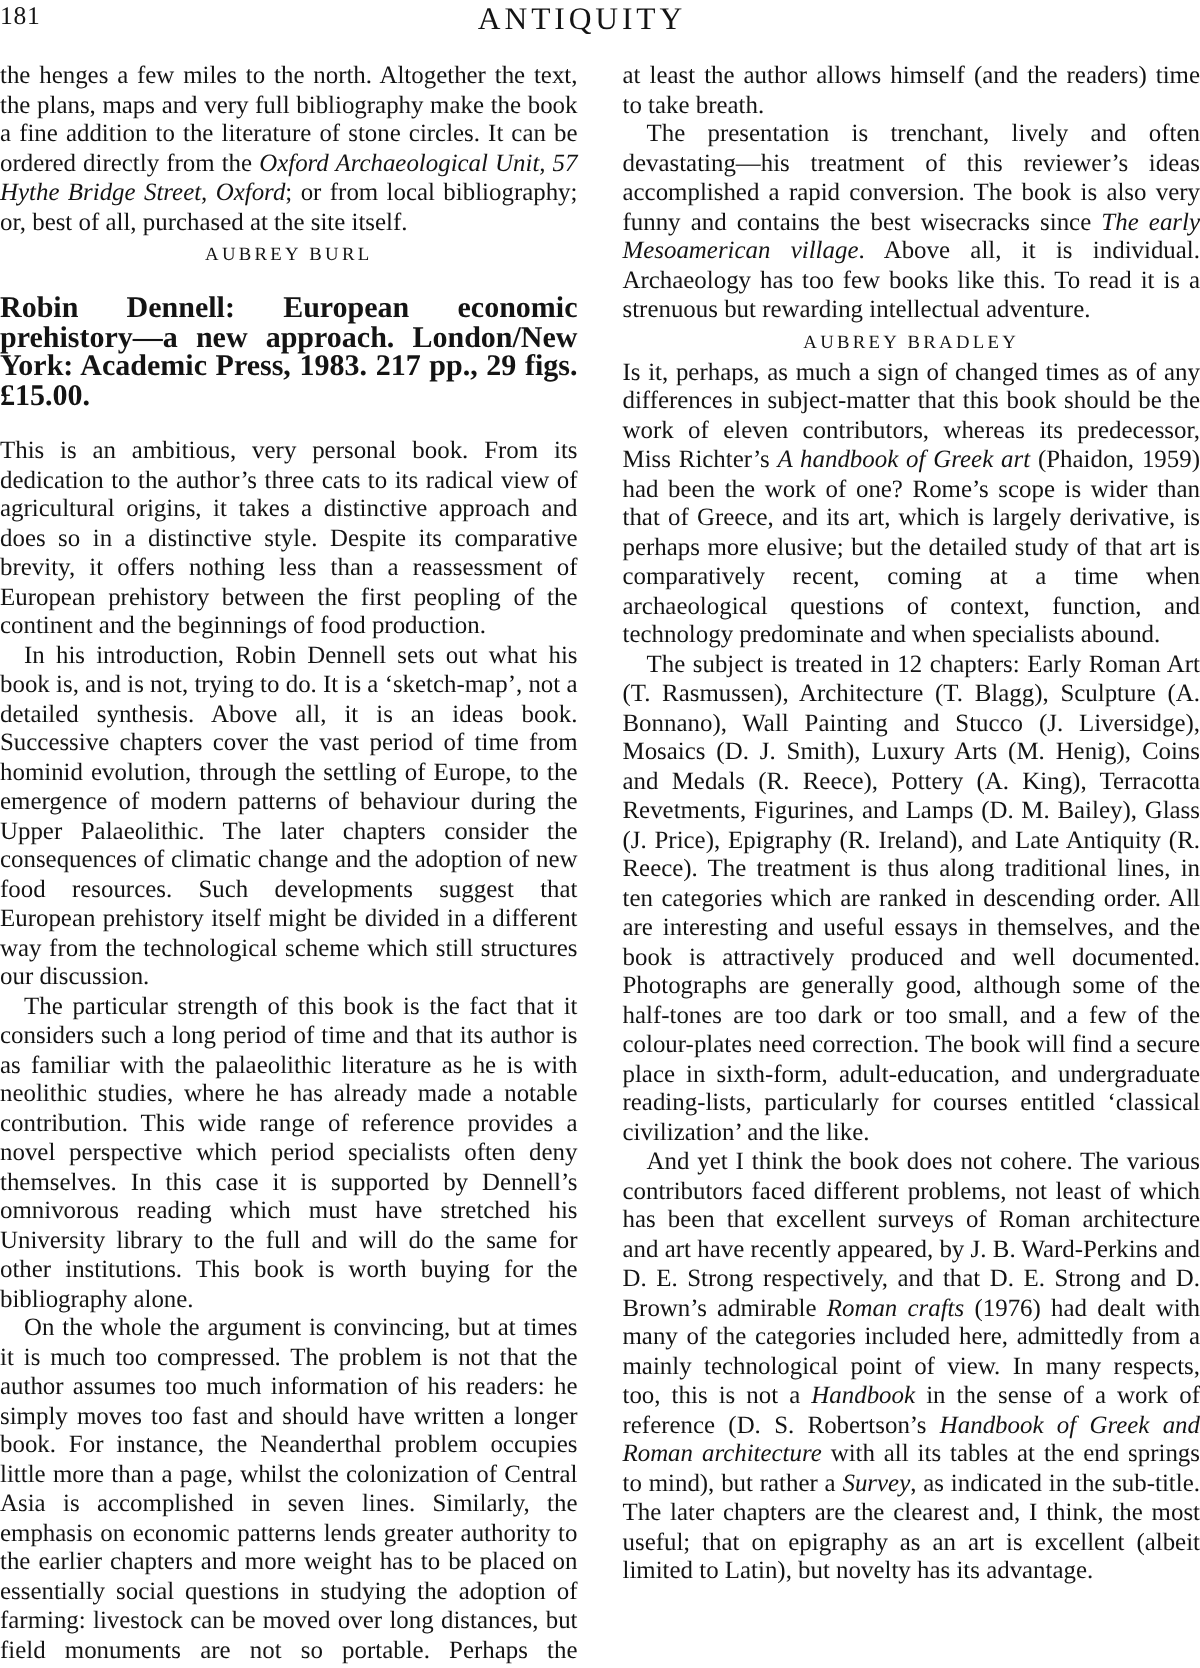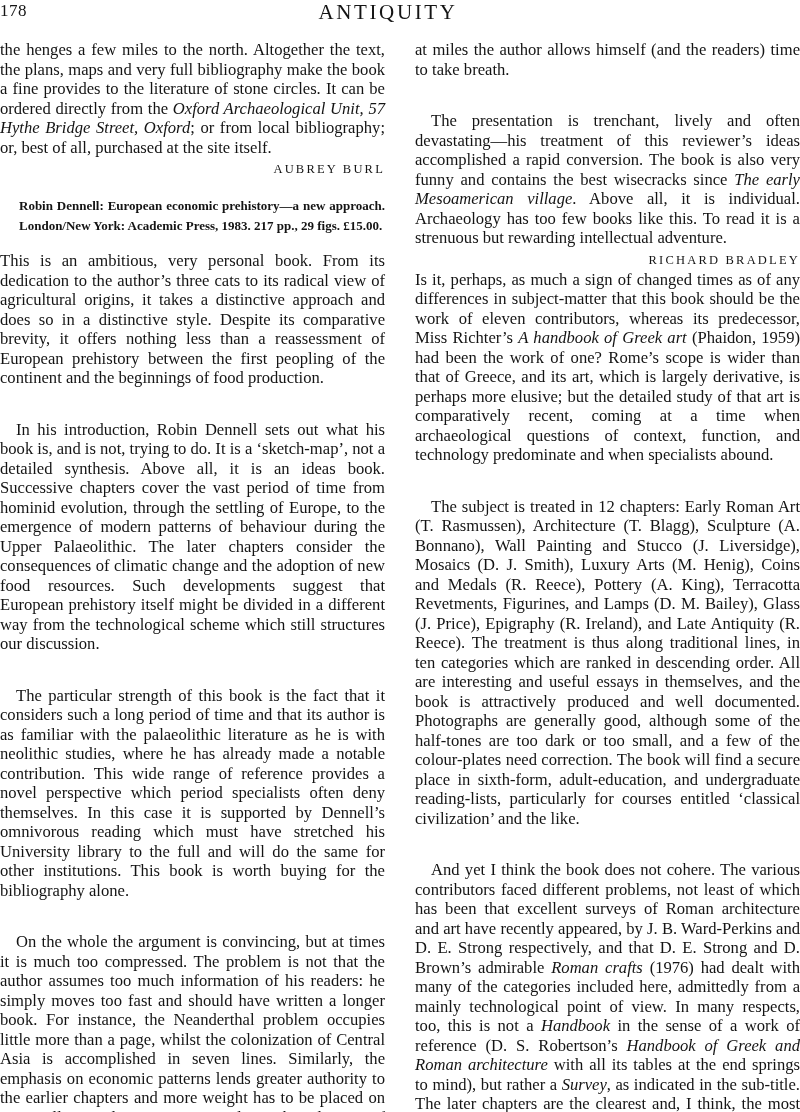--- a/index.html
+++ b/index.html
@@ -18,52 +18,52 @@
     position: absolute; left: 0; width: 776px; top: 0; text-align: center;
     font-size: 21px; letter-spacing: 2.6px;
   }
   .col {
     position: absolute; top: 40px; width: 385px;
     font-size: 16.6px; line-height: 19.5px;
   }
   .col-left { left: 0; }
   .col-right { left: 415px; }
   p { margin: 0; text-align: justify; }
-  p.indent { text-indent: 16px; margin-top: 32px; }
+  p.indent { text-indent: 16px; }
   p.noind { text-indent: 0; }
   .signature {
-    text-align: right; font-size: 12.5px; letter-spacing: 2.2px;
+    text-align: center; font-size: 12.5px; letter-spacing: 2.2px;
     margin-top: 3px; line-height: 19px;
   }
   .review-head {
-    font-weight: bold; font-size: 13px; line-height: 19.5px;
-    text-align: justify; margin-top: 17px; margin-bottom: 16px; padding-left: 19px;
+    font-weight: bold; font-size: 20px; line-height: 19.5px;
+    text-align: justify; margin-top: 17px; margin-bottom: 16px;
   }
   em { font-style: italic; }
 </style>
 </head>
 <body>
 
 <div class="running-head">
-  <span class="page-num">178</span>
+  <span class="page-num">181</span>
   <span class="journal">ANTIQUITY</span>
 </div>
 
 <div class="col col-left">
-  <p class="noind"><span>the henges a few miles to the north. Altogether the text, the plans, maps and very full bibliography make the book a fine provides to the literature of stone circles. It can be ordered directly from the </span><em>Oxford Archaeological Unit, 57 Hythe Bridge Street, Oxford</em><span>; or from local bibliography; or, best of all, purchased at the site itself.</span></p>
+  <p class="noind"><span>the henges a few miles to the north. Altogether the text, the plans, maps and very full bibliography make the book a fine addition to the literature of stone circles. It can be ordered directly from the </span><em>Oxford Archaeological Unit, 57 Hythe Bridge Street, Oxford</em><span>; or from local bibliography; or, best of all, purchased at the site itself.</span></p>
   <div class="signature">AUBREY BURL</div>
 
   <div class="review-head">Robin Dennell: European economic prehistory—a new approach. London/New York: Academic Press, 1983. 217 pp., 29 figs. £15.00.</div>
   <p class="noind">This is an ambitious, very personal book. From its dedication to the author’s three cats to its radical view of agricultural origins, it takes a distinctive approach and does so in a distinctive style. Despite its comparative brevity, it offers nothing less than a reassessment of European prehistory between the first peopling of the continent and the beginnings of food production.</p>
   <p class="indent">In his introduction, Robin Dennell sets out what his book is, and is not, trying to do. It is a ‘sketch-map’, not a detailed synthesis. Above all, it is an ideas book. Successive chapters cover the vast period of time from hominid evolution, through the settling of Europe, to the emergence of modern patterns of behaviour during the Upper Palaeolithic. The later chapters consider the consequences of climatic change and the adoption of new food resources. Such developments suggest that European prehistory itself might be divided in a different way from the technological scheme which still structures our discussion.</p>
   <p class="indent">The particular strength of this book is the fact that it considers such a long period of time and that its author is as familiar with the palaeolithic literature as he is with neolithic studies, where he has already made a notable contribution. This wide range of reference provides a novel perspective which period specialists often deny themselves. In this case it is supported by Dennell’s omnivorous reading which must have stretched his University library to the full and will do the same for other institutions. This book is worth buying for the bibliography alone.</p>
   <p class="indent">On the whole the argument is convincing, but at times it is much too compressed. The problem is not that the author assumes too much information of his readers: he simply moves too fast and should have written a longer book. For instance, the Neanderthal problem occupies little more than a page, whilst the colonization of Central Asia is accomplished in seven lines. Similarly, the emphasis on economic patterns lends greater authority to the earlier chapters and more weight has to be placed on essentially social questions in studying the adoption of farming: livestock can be moved over long distances, but field monuments are not so portable. Perhaps the strongest single chapter is on the Upper Palaeolithic where Dennell draws together a range of widely scattered information. This is one of the longest chapters and here</p>
 </div>
 
 <div class="col col-right">
-  <p class="noind">at miles the author allows himself (and the readers) time to take breath.</p>
+  <p class="noind">at least the author allows himself (and the readers) time to take breath.</p>
   <p class="indent"><span>The presentation is trenchant, lively and often devastating—his treatment of this reviewer’s ideas accomplished a rapid conversion. The book is also very funny and contains the best wisecracks since </span><em>The early Mesoamerican village</em><span>. Above all, it is individual. Archaeology has too few books like this. To read it is a strenuous but rewarding intellectual adventure.</span></p>
-  <div class="signature">RICHARD BRADLEY</div>
+  <div class="signature">AUBREY BRADLEY</div>
 
   <p class="noind"><span>Is it, perhaps, as much a sign of changed times as of any differences in subject-matter that this book should be the work of eleven contributors, whereas its predecessor, Miss Richter’s </span><em>A handbook of Greek art</em><span> (Phaidon, 1959) had been the work of one? Rome’s scope is wider than that of Greece, and its art, which is largely derivative, is perhaps more elusive; but the detailed study of that art is comparatively recent, coming at a time when archaeological questions of context, function, and technology predominate and when specialists abound.</span></p>
   <p class="indent">The subject is treated in 12 chapters: Early Roman Art (T. Rasmussen), Architecture (T. Blagg), Sculpture (A. Bonnano), Wall Painting and Stucco (J. Liversidge), Mosaics (D. J. Smith), Luxury Arts (M. Henig), Coins and Medals (R. Reece), Pottery (A. King), Terracotta Revetments, Figurines, and Lamps (D. M. Bailey), Glass (J. Price), Epigraphy (R. Ireland), and Late Antiquity (R. Reece). The treatment is thus along traditional lines, in ten categories which are ranked in descending order. All are interesting and useful essays in themselves, and the book is attractively produced and well documented. Photographs are generally good, although some of the half-tones are too dark or too small, and a few of the colour-plates need correction. The book will find a secure place in sixth-form, adult-education, and undergraduate reading-lists, particularly for courses entitled ‘classical civilization’ and the like.</p>
   <p class="indent"><span>And yet I think the book does not cohere. The various contributors faced different problems, not least of which has been that excellent surveys of Roman architecture and art have recently appeared, by J. B. Ward-Perkins and D. E. Strong respectively, and that D. E. Strong and D. Brown’s admirable </span><em>Roman crafts</em><span> (1976) had dealt with many of the categories included here, admittedly from a mainly technological point of view. In many respects, too, this is not a </span><em>Handbook</em><span> in the sense of a work of reference (D. S. Robertson’s </span><em>Handbook of Greek and Roman architecture</em><span> with all its tables at the end springs to mind), but rather a </span><em>Survey</em><span>, as indicated in the sub-title. The later chapters are the clearest and, I think, the most useful; that on epigraphy as an art is excellent (albeit limited to Latin), but novelty has its advantage.</span></p>
 </div>
 
 </body></html>

